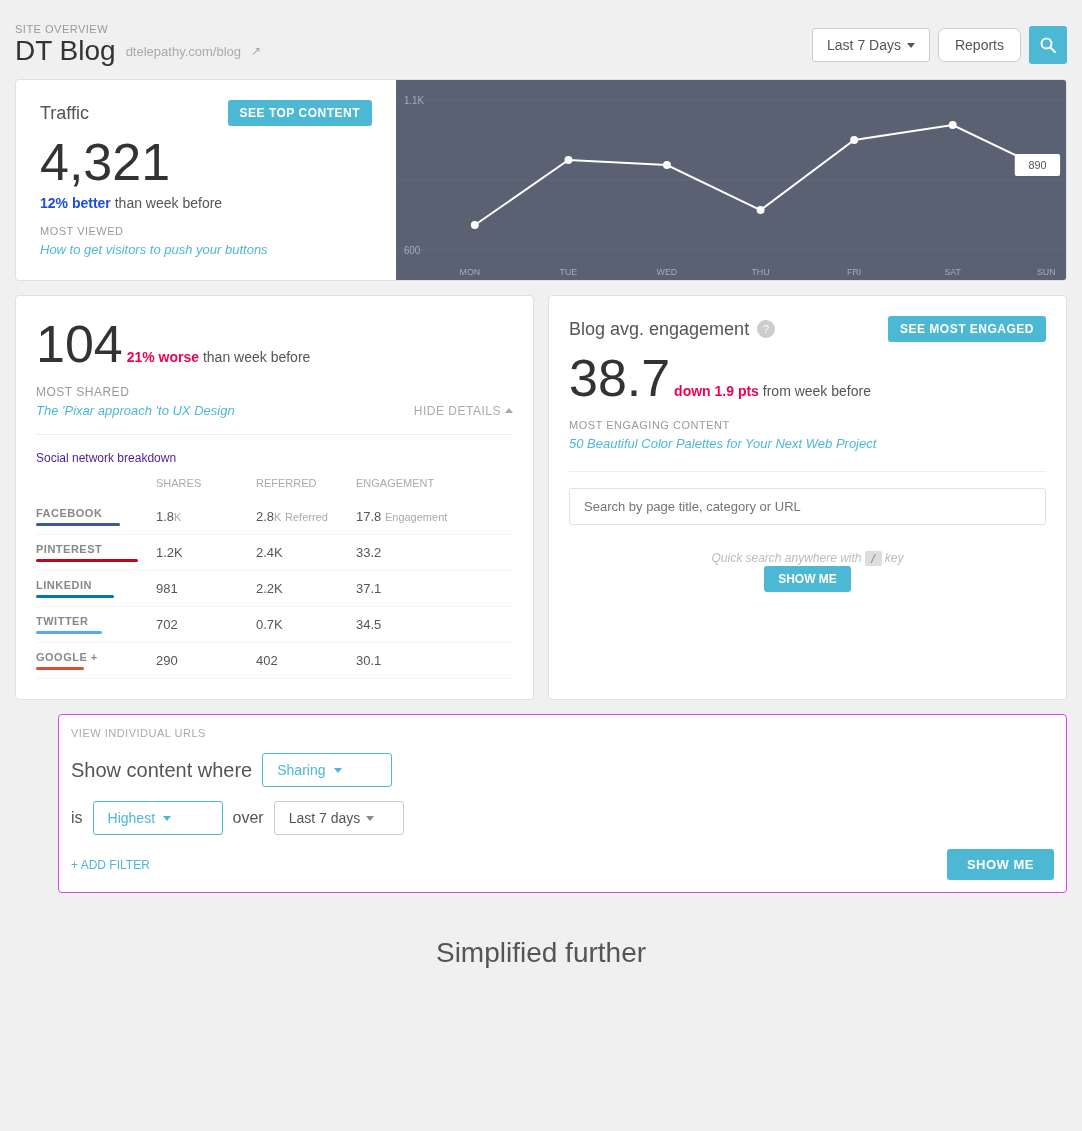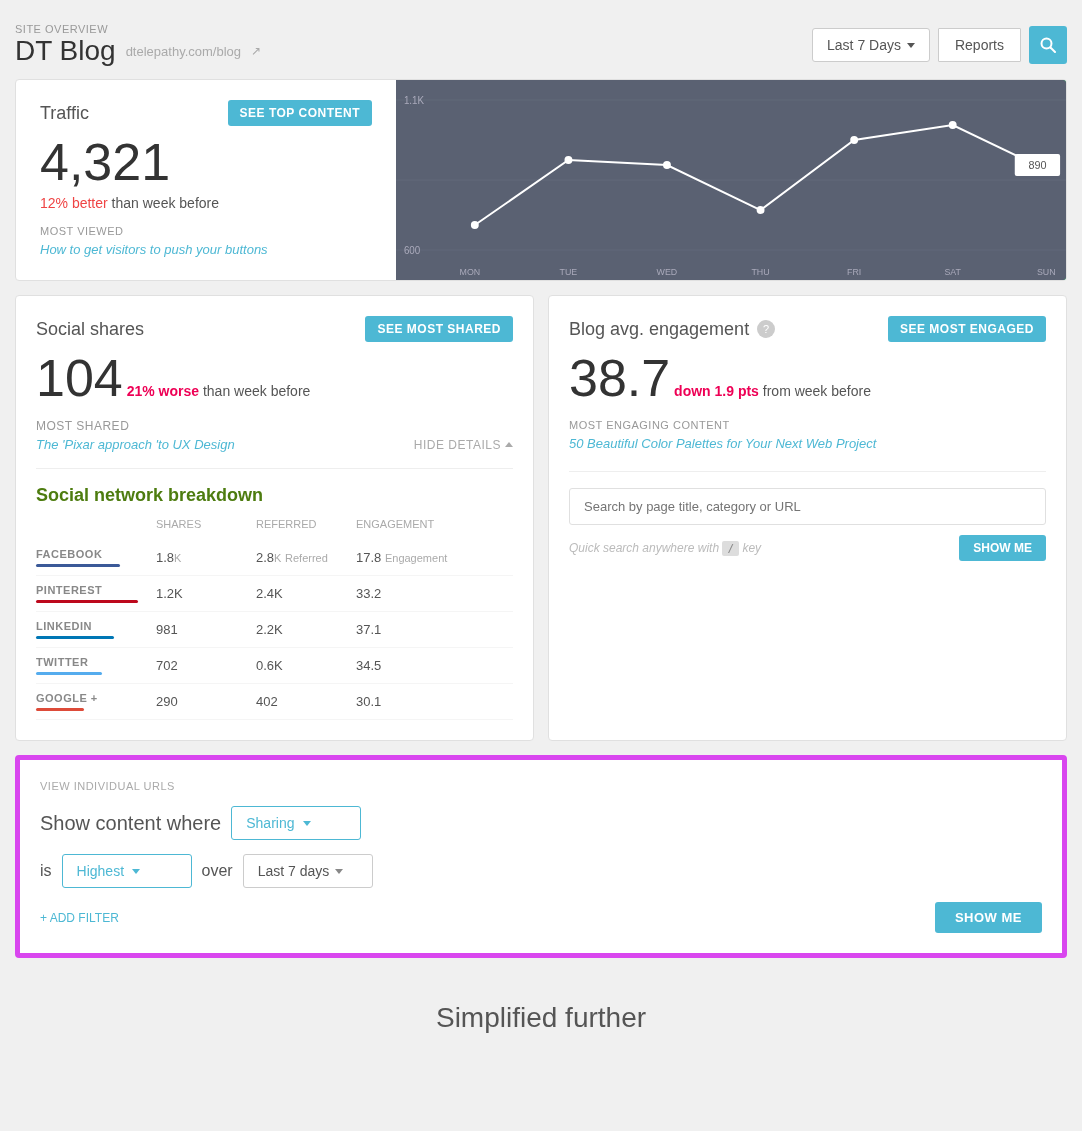--- a/index.html
+++ b/index.html
@@ -10,32 +10,32 @@
     
     .header { display: flex; align-items: center; justify-content: space-between; padding: 8px 0 12px 0; }
     .header-left { display: flex; flex-direction: column; }
     .site-overview-label { font-size: 11px; color: #999; text-transform: uppercase; letter-spacing: 0.5px; }
     .site-title-row { display: flex; align-items: center; gap: 10px; }
     .site-title { font-size: 28px; font-weight: 300; color: #333; }
     .site-url { font-size: 13px; color: #aaa; }
     .external-link-icon { color: #aaa; font-size: 12px; cursor: pointer; }
     .header-right { display: flex; align-items: center; gap: 8px; }
     .date-range-btn { display: flex; align-items: center; gap: 6px; padding: 8px 14px; border: 1px solid #ccc; border-radius: 3px; background: #fff; cursor: pointer; font-size: 14px; color: #555; }
-    .reports-btn { padding: 8px 16px; border: 1px solid #ccc; border-radius: 1px; background: #fff; cursor: pointer; font-size: 14px; color: #555; }
+    .reports-btn { padding: 8px 16px; border: 1px solid #ccc; border-radius: 7px; background: #fff; cursor: pointer; font-size: 14px; color: #555; }
     .search-btn { width: 38px; height: 38px; background: #4db8d4; border: none; border-radius: 3px; cursor: pointer; display: flex; align-items: center; justify-content: center; color: #fff; font-size: 16px; }
 
     
     .traffic-section { display: flex; background: #fff; border-radius: 4px; margin-bottom: 14px; overflow: hidden; border: 1px solid #e0e0e0; }
     .traffic-left { width: 380px; min-width: 380px; padding: 20px 24px; }
     .traffic-header { display: flex; align-items: center; justify-content: space-between; margin-bottom: 8px; }
     .traffic-title { font-size: 18px; font-weight: 400; color: #555; }
     .btn-see-top { background: #4db8d4; color: #fff; border: none; padding: 6px 12px; border-radius: 3px; font-size: 12px; cursor: pointer; font-weight: 600; letter-spacing: 0.5px; }
     .traffic-number { font-size: 52px; font-weight: 200; color: #333; line-height: 1.1; margin-bottom: 4px; }
     .traffic-comparison { font-size: 14px; color: #555; margin-bottom: 14px; }
-    .better { color: #ef4444; font-weight: 400; }
+    .better { color: #1d4ed8; font-weight: 700; }
     .worse { color: #e05; font-weight: 600; }
     .most-viewed-label { font-size: 11px; text-transform: uppercase; color: #999; letter-spacing: 0.5px; margin-bottom: 4px; }
     .most-viewed-link { font-size: 13px; color: #4db8d4; text-decoration: none; font-style: italic; cursor: pointer; }
     .traffic-chart { flex: 1; background: #22c55e; position: relative; overflow: hidden; }
 
     
     .chart-svg { width: 100%; height: 100%; }
 
     
     .two-col { display: flex; gap: 14px; margin-bottom: 14px; }
@@ -49,21 +49,21 @@
     .big-number { font-size: 52px; font-weight: 200; color: #333; line-height: 1.1; display: inline; }
     .comparison-text { font-size: 14px; color: #555; }
     .down-pts { color: #e05; font-weight: 600; }
     .most-shared-label { font-size: 12px; text-transform: uppercase; color: #999; letter-spacing: 0.5px; margin: 12px 0 4px; }
     .most-shared-row { display: flex; align-items: center; justify-content: space-between; }
     .most-shared-link { font-size: 13px; color: #4db8d4; text-decoration: none; font-style: italic; cursor: pointer; }
     .hide-details { font-size: 12px; color: #aaa; cursor: pointer; display: flex; align-items: center; gap: 4px; letter-spacing: 0.5px; text-transform: uppercase; }
 
     
     .breakdown-section { margin-top: 16px; padding-top: 16px; border-top: 1px solid #eee; }
-    .breakdown-title { font-size: 18px; font-weight: 700; color: #4d7c0f; margin-bottom: 12px; }
+    .breakdown-title { font-size: 12px; font-weight: 400; color: #4c1d95; margin-bottom: 12px; }
     .breakdown-header-row { display: grid; grid-template-columns: 120px 100px 100px 100px; font-size: 11px; color: #aaa; text-transform: uppercase; margin-bottom: 6px; padding-bottom: 4px; }
     .breakdown-row { display: grid; grid-template-columns: 120px 100px 100px 100px; padding: 8px 0; border-bottom: 1px solid #f5f5f5; align-items: center; }
     .network-name { font-size: 11px; text-transform: uppercase; color: #888; font-weight: 600; letter-spacing: 0.5px; }
     .network-bar-wrap { position: relative; }
     .network-bar { height: 3px; border-radius: 2px; margin-top: 4px; }
     .bar-facebook { background: #3b5998; width: 70%; }
     .bar-pinterest { background: #bd081c; width: 85%; }
     .bar-linkedin { background: #0077b5; width: 65%; }
     .bar-twitter { background: #55acee; width: 55%; }
     .bar-google { background: #dd4b39; width: 40%; }
@@ -74,27 +74,27 @@
     .engagement-header { display: flex; align-items: center; gap: 8px; }
     .help-icon { width: 18px; height: 18px; border-radius: 50%; background: #ccc; color: #fff; font-size: 11px; display: inline-flex; align-items: center; justify-content: center; cursor: pointer; }
     .big-number-eng { font-size: 52px; font-weight: 200; color: #333; line-height: 1.1; display: inline; }
     .most-engaging-label { font-size: 11px; text-transform: uppercase; color: #999; letter-spacing: 0.5px; margin: 12px 0 4px; }
 
     
     .find-section { margin-top: 20px; padding-top: 16px; border-top: 1px solid #eee; }
     .focussing-label { font-size: 11px; text-transform: uppercase; color: #aaa; letter-spacing: 0.5px; margin-bottom: 12px; }
     .find-title { font-size: 20px; font-weight: 300; color: #555; margin-bottom: 12px; }
     .search-input { width: 100%; padding: 10px 14px; border: 1px solid #e0e0e0; border-radius: 3px; font-size: 13px; color: #999; outline: none; }
-    .quick-search-row { display: flex; align-items: center; justify-content: space-between; margin-top: 10px; }
+    .quick-search-row { display: flex; align-items: center; justify-content: space-between; margin-top: 26px; flex-direction: column; }
     .quick-search-hint { font-size: 12px; color: #bbb; font-style: italic; }
     .kbd { display: inline-block; background: #ddd; color: #888; padding: 1px 5px; border-radius: 2px; font-size: 11px; font-style: normal; font-family: monospace; }
     .btn-show-me-sm { background: #4db8d4; color: #fff; border: none; padding: 6px 14px; border-radius: 3px; font-size: 12px; cursor: pointer; font-weight: 600; }
 
     
-    .view-urls-section { background: #fff; border-radius: 4px; border: 5px solid #d946ef; padding: 20px; margin-bottom: 14px; }
+    .view-urls-section { background: #fff; border-radius: 4px; border: 1px solid #d946ef; padding: 12px; margin-bottom: 14px; margin-left: 43px; }
     .view-urls-label { font-size: 11px; text-transform: uppercase; color: #aaa; letter-spacing: 0.5px; margin-bottom: 14px; }
     .content-where-row { display: flex; align-items: center; gap: 10px; margin-bottom: 14px; flex-wrap: wrap; }
     .show-content-text { font-size: 20px; font-weight: 300; color: #555; }
     .select-dropdown { display: flex; align-items: center; gap: 8px; padding: 8px 14px; border: 1px solid #4db8d4; border-radius: 3px; background: #fff; cursor: pointer; font-size: 14px; color: #4db8d4; min-width: 130px; }
     .select-dropdown-gray { display: flex; align-items: center; gap: 6px; padding: 8px 14px; border: 1px solid #ccc; border-radius: 3px; background: #fff; cursor: pointer; font-size: 14px; color: #555; min-width: 130px; }
     .is-text { font-size: 16px; color: #555; }
     .filter-row { display: flex; align-items: center; justify-content: space-between; }
     .add-filter-btn { font-size: 12px; color: #4db8d4; cursor: pointer; display: flex; align-items: center; gap: 4px; }
     .btn-show-me { background: #4db8d4; color: #fff; border: none; padding: 8px 20px; border-radius: 3px; font-size: 13px; cursor: pointer; font-weight: 600; letter-spacing: 0.5px; }
 
@@ -179,24 +179,20 @@
 
         <rect x="628" y="74" width="46" height="22" rx="2" fill="white"></rect>
         <text x="651" y="89" fill="#555" font-size="11" text-anchor="middle" font-family="sans-serif">890</text>
       </svg>
     </div>
   </div>
 
   <div class="two-col">
 
     <div class="col-left">
-      <div class="section-header">
-        <span class="section-title">Social shares</span>
-        <button class="btn-see-most">SEE MOST SHARED</button>
-      </div>
       <div style="margin-bottom:4px;">
         <span class="big-number">104</span>
         <span class="comparison-text">
           <span class="worse">21% worse</span>
           <span> than week before</span>
         </span>
       </div>
       <div class="most-shared-label">MOST SHARED</div>
       <div class="most-shared-row">
         <a class="most-shared-link">The 'Pixar approach 'to UX Design</a>
@@ -240,21 +236,21 @@
           <div class="breakdown-val">981</div>
           <div class="breakdown-val">2.2K</div>
           <div class="breakdown-val">37.1</div>
         </div>
         <div class="breakdown-row">
           <div class="network-bar-wrap">
             <div class="network-name">TWITTER</div>
             <div class="network-bar bar-twitter"></div>
           </div>
           <div class="breakdown-val">702</div>
-          <div class="breakdown-val">0.6K</div>
+          <div class="breakdown-val">0.7K</div>
           <div class="breakdown-val">34.5</div>
         </div>
         <div class="breakdown-row">
           <div class="network-bar-wrap">
             <div class="network-name">GOOGLE +</div>
             <div class="network-bar bar-google"></div>
           </div>
           <div class="breakdown-val">290</div>
           <div class="breakdown-val">402</div>
           <div class="breakdown-val">30.1</div>

